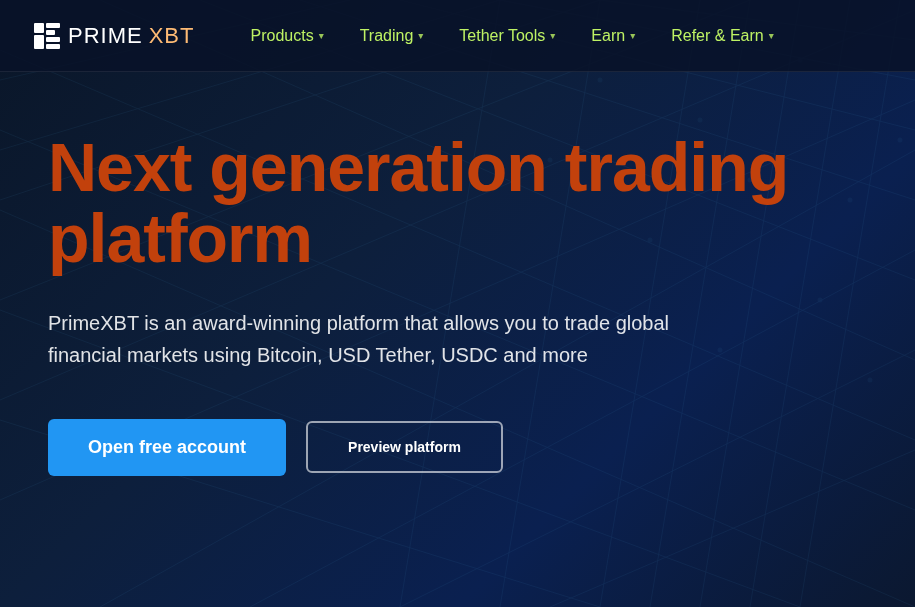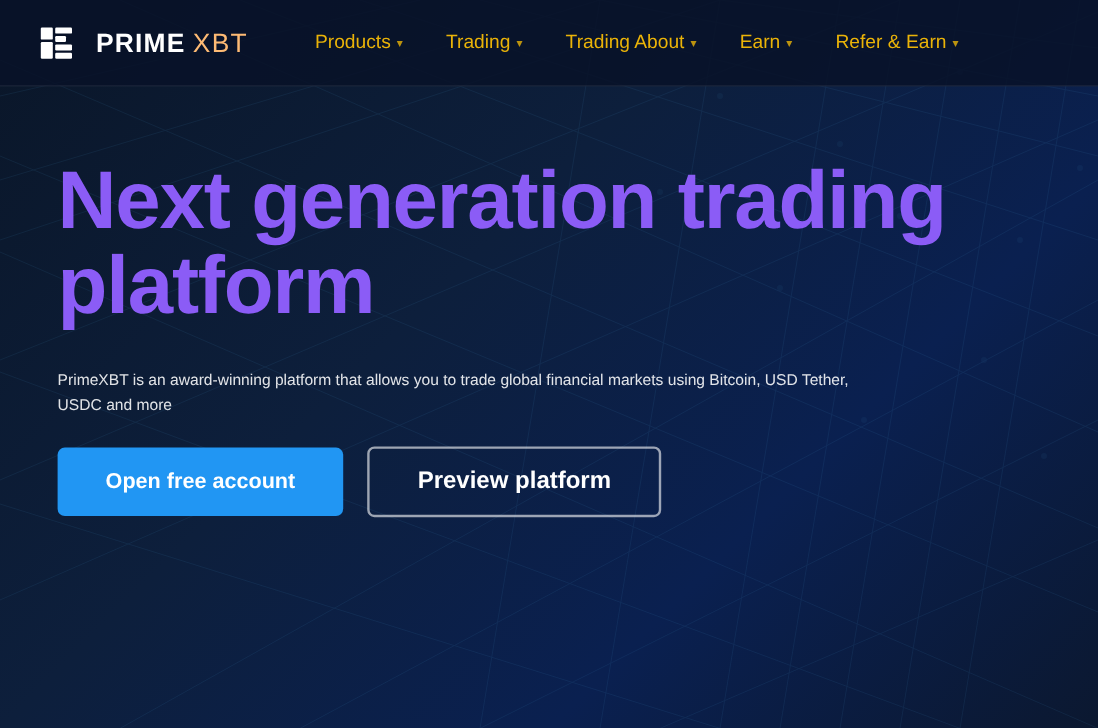--- a/index.html
+++ b/index.html
@@ -45,24 +45,23 @@
       display: flex;
       align-items: center;
       gap: 6px;
       margin-right: 40px;
       cursor: pointer;
       flex-shrink: 0;
     }
 
     .logo-prime-text {
       font-size: 22px;
-      font-weight: 700;
+      font-weight: 400;
       color: white;
       letter-spacing: 1px;
-      margin-left: 12px;
     }
 
     .logo-xbt-text {
       font-size: 22px;
       font-weight: 400;
       color: #fdba74;
       letter-spacing: 1px;
     }
 
     .nav-links {
@@ -70,21 +69,21 @@
       align-items: center;
       gap: 4px;
       flex: 1;
     }
 
     .nav-item {
       display: flex;
       align-items: center;
       gap: 5px;
       padding: 8px 16px;
-      color: #eab308;
+      color: #bef264;
       font-size: 16px;
       font-weight: 500;
       cursor: pointer;
       border-radius: 4px;
       transition: background 0.2s;
       white-space: nowrap;
     }
 
     .chevron {
       font-size: 10px;
@@ -96,32 +95,32 @@
       position: relative;
       z-index: 5;
       padding: 60px 48px 48px 48px;
       max-width: 900px;
     }
 
     .hero-title {
       font-size: 68px;
       font-weight: 900;
       line-height: 1.05;
-      color: #8b5cf6;
+      color: #c2410c;
       margin-bottom: 32px;
       letter-spacing: -1px;
     }
 
     .hero-subtitle {
-      font-size: 13px;
+      font-size: 20px;
       font-weight: 400;
       line-height: 1.6;
       color: rgba(255,255,255,0.88);
       max-width: 660px;
-      margin-bottom: 24px;
+      margin-bottom: 48px;
     }
 
     .hero-buttons {
       display: flex;
       gap: 20px;
       align-items: center;
     }
 
     .btn-primary {
       background: #2196f3;
@@ -135,21 +134,21 @@
       transition: background 0.2s;
       white-space: nowrap;
     }
 
     .btn-secondary {
       background: transparent;
       color: white;
       border: 2px solid rgba(255,255,255,0.6);
       border-radius: 6px;
       padding: 16px 40px;
-      font-size: 20px;
+      font-size: 14px;
       font-weight: 600;
       cursor: pointer;
       transition: border-color 0.2s, background 0.2s;
       white-space: nowrap;
     }
 
     
     svg.grid-svg {
       position: absolute;
       top: 0;
@@ -233,21 +232,21 @@
   <div class="nav-links">
     <div class="nav-item">
       <span>Products</span>
       <span class="chevron">▾</span>
     </div>
     <div class="nav-item">
       <span>Trading</span>
       <span class="chevron">▾</span>
     </div>
     <div class="nav-item">
-      <span>Trading About</span>
+      <span>Tether Tools</span>
       <span class="chevron">▾</span>
     </div>
     <div class="nav-item">
       <span>Earn</span>
       <span class="chevron">▾</span>
     </div>
     <div class="nav-item">
       <span>Refer &amp; Earn</span>
       <span class="chevron">▾</span>
     </div>

